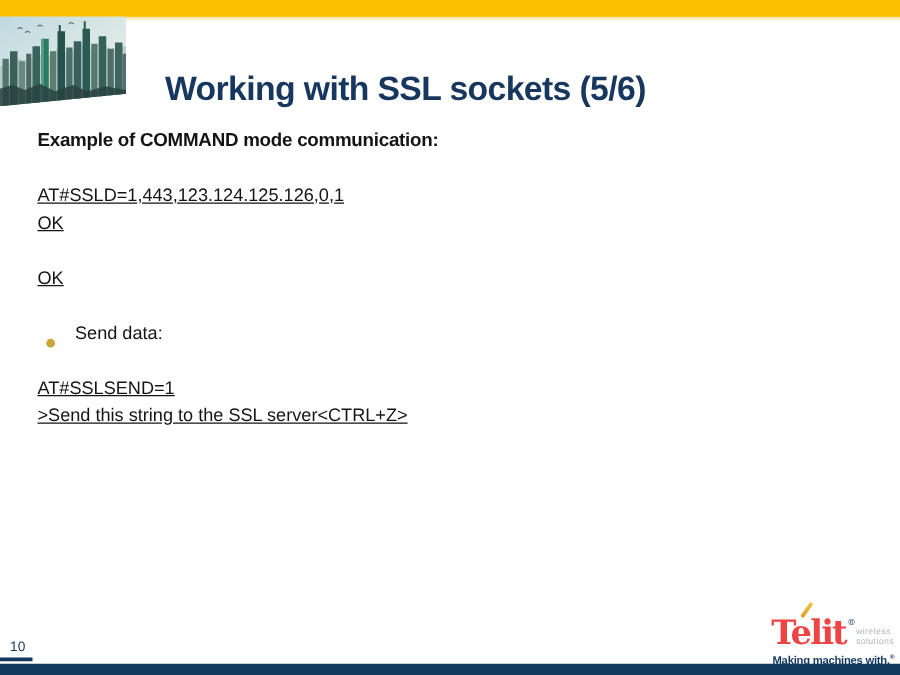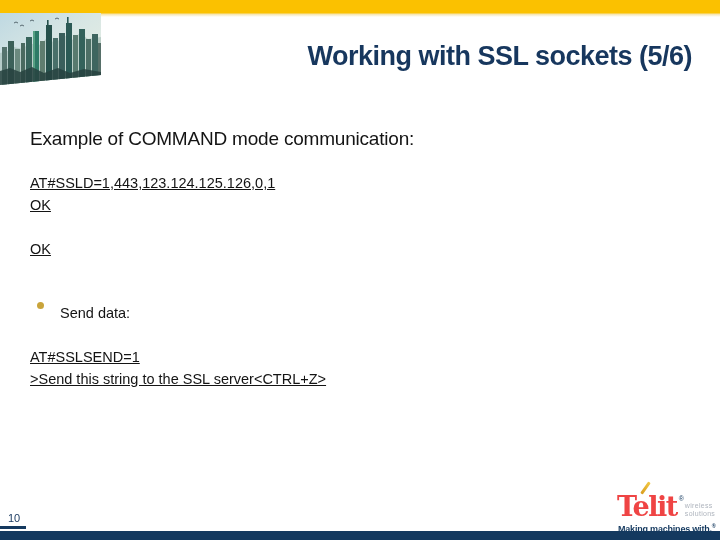--- a/index.html
+++ b/index.html
@@ -20,35 +20,35 @@
 
   
   .city-photo {
     position: absolute; left: 0; top: 13px; width: 101px; height: 72px;
     clip-path: polygon(0 0, 100% 0, 100% 86%, 0 100%);
   }
   .city-photo svg { display: block; width: 100%; height: 100%; }
 
   
   .title {
-    position: absolute; left: 132px; top: 41px; width: 560px;
+    position: absolute; left: 132px; top: 56px; width: 560px;
     font-size: 27px; font-weight: bold; color: #17375E;
-    letter-spacing: -0.5px; white-space: nowrap; text-align: right;
+    letter-spacing: -0.5px; white-space: nowrap;
   }
 
   
   .content {
     position: absolute; left: 30px; top: 102px; width: 620px;
     font-size: 14.5px; line-height: 22px; color: #141414;
   }
-  .content .heading { font-size: 19px; font-weight: normal; letter-spacing: -0.2px; margin-top: 26px; }
+  .content .heading { font-size: 15px; font-weight: bold; letter-spacing: -0.2px; }
   .content .gap { height: 22px; }
   .code-line { white-space: pre; text-decoration: underline; }
   .annotation { font-style: italic; margin-left: 6px; }
-  .bullet-row { display: flex; align-items: flex-start; margin-top: 20px; }
+  .bullet-row { display: flex; align-items: flex-end; }
   .bullet-dot {
     width: 7px; height: 7px; border-radius: 50%;
     background: #C9A43B; margin-left: 7px; margin-right: 16px;
     flex: 0 0 auto;
   }
 
   
   .page-number {
     position: absolute; left: 8px; top: 512px;
     font-size: 11px; color: #17375E;

